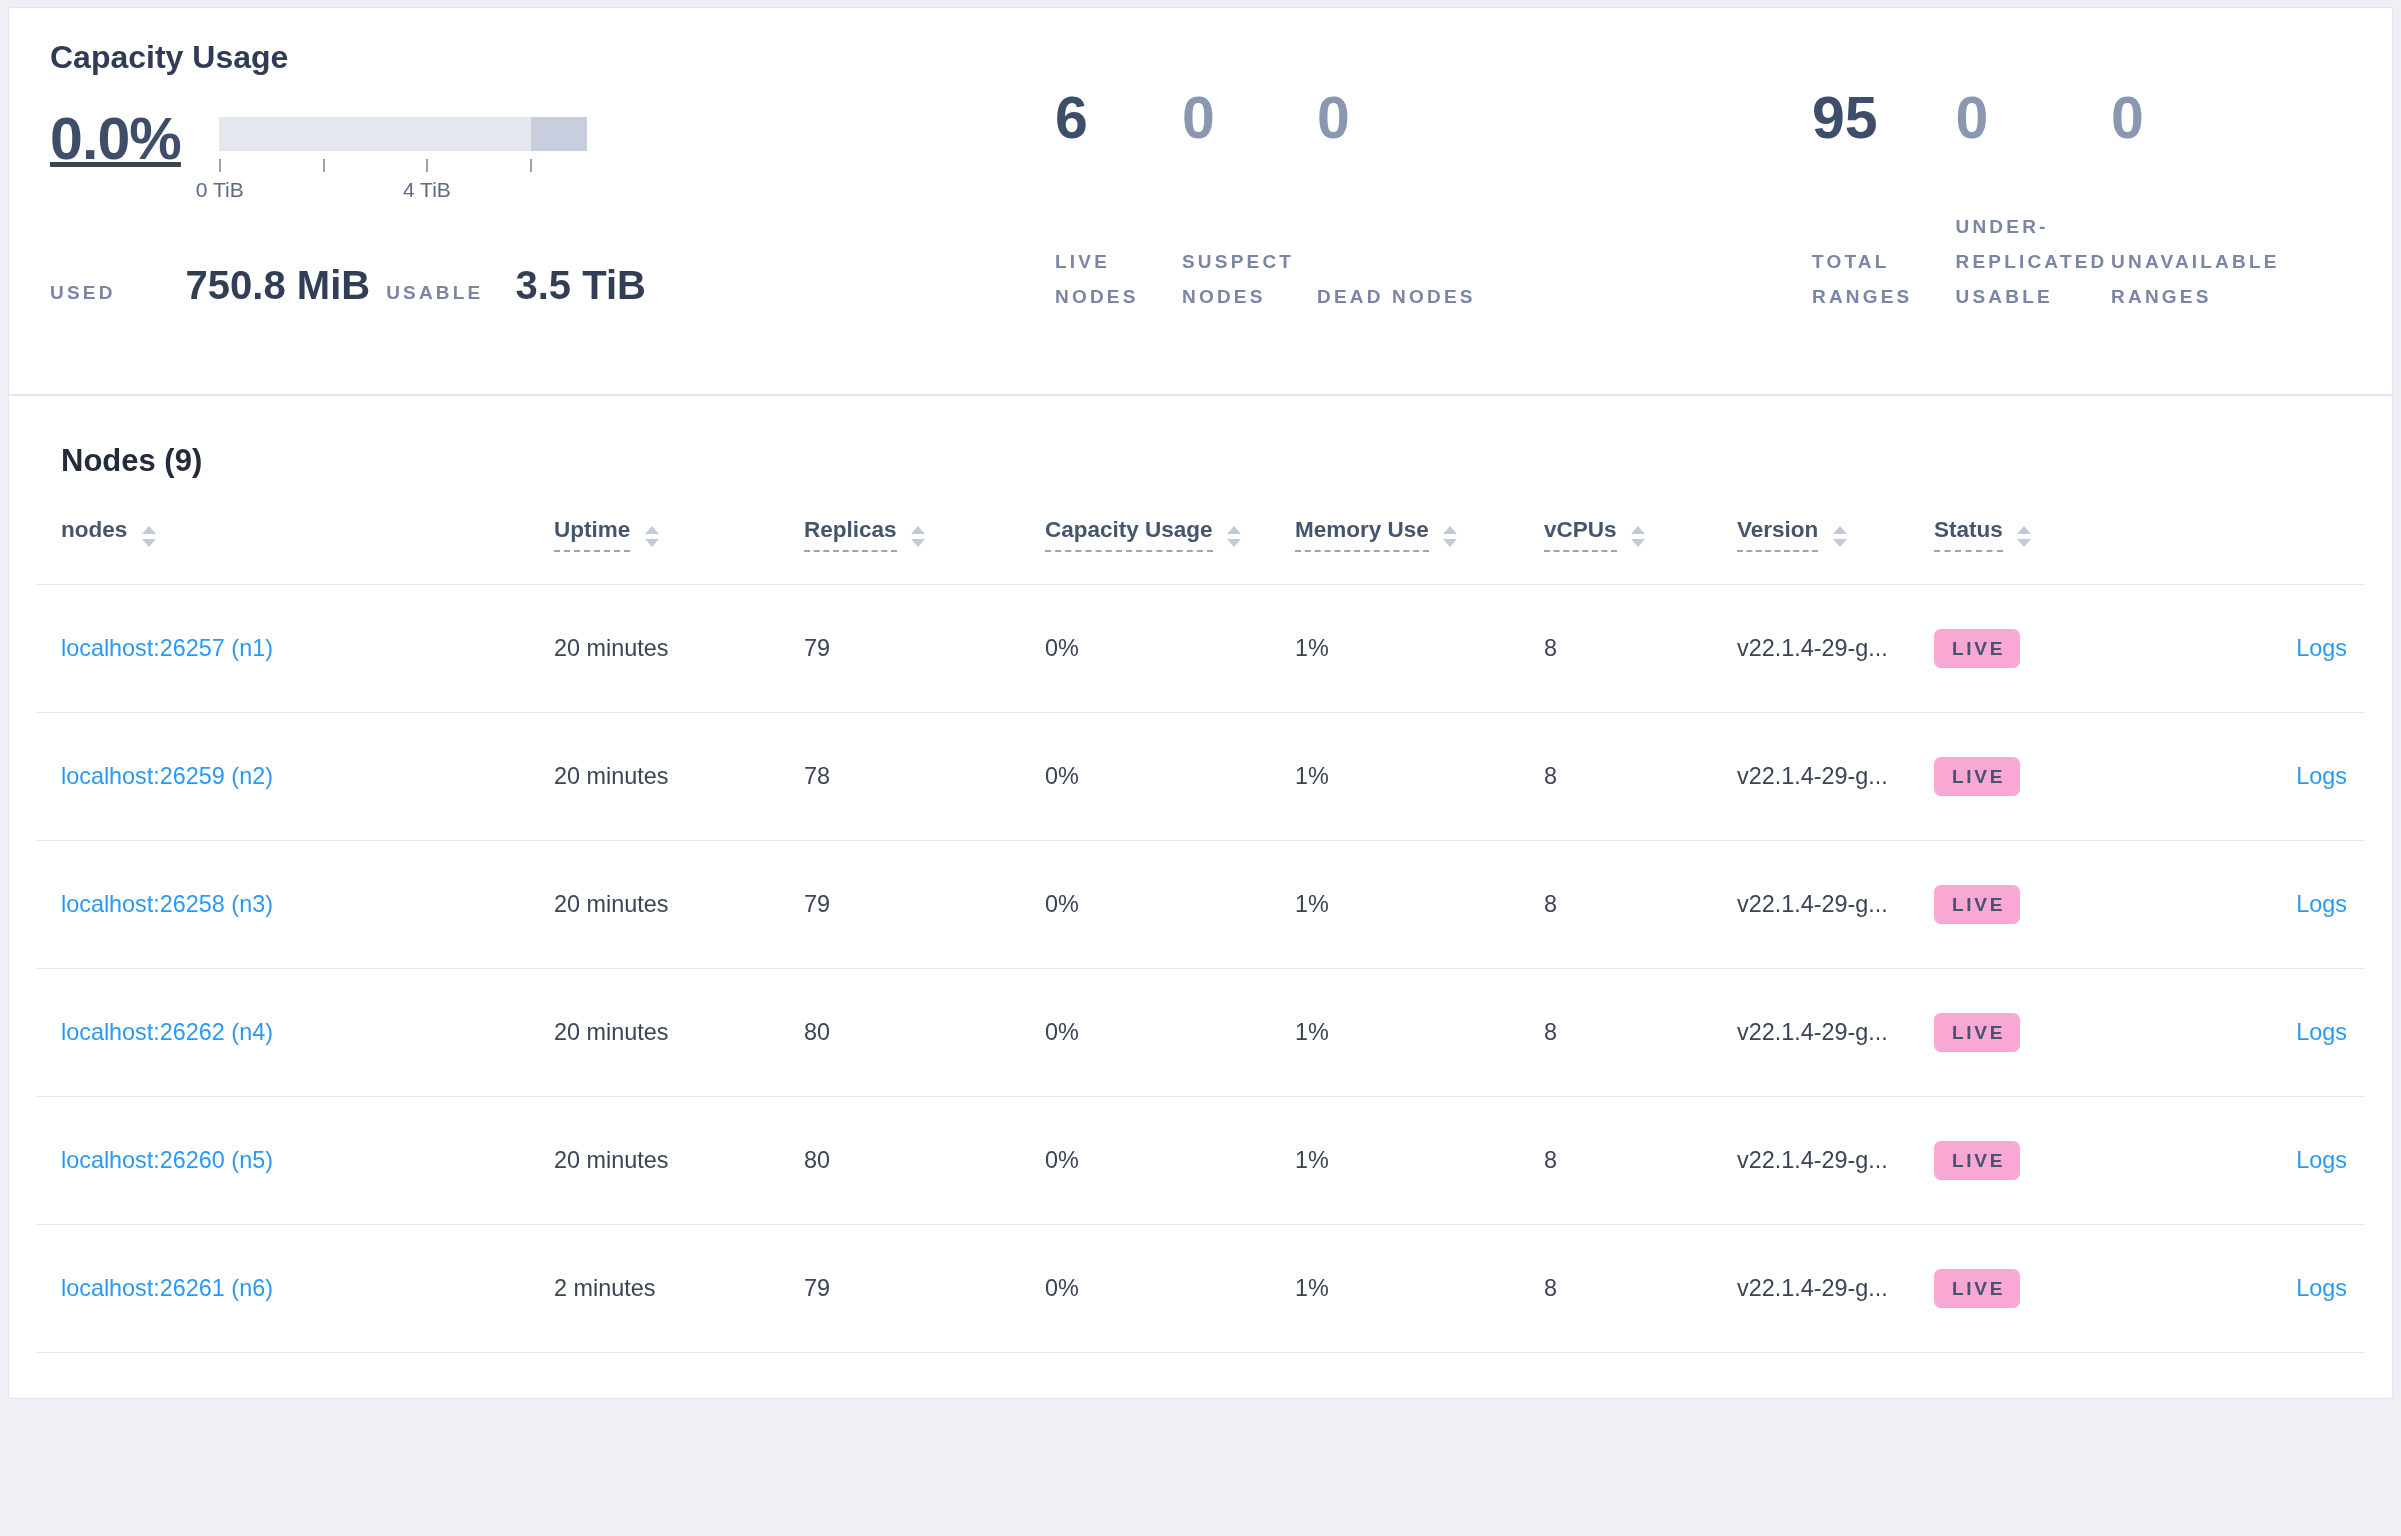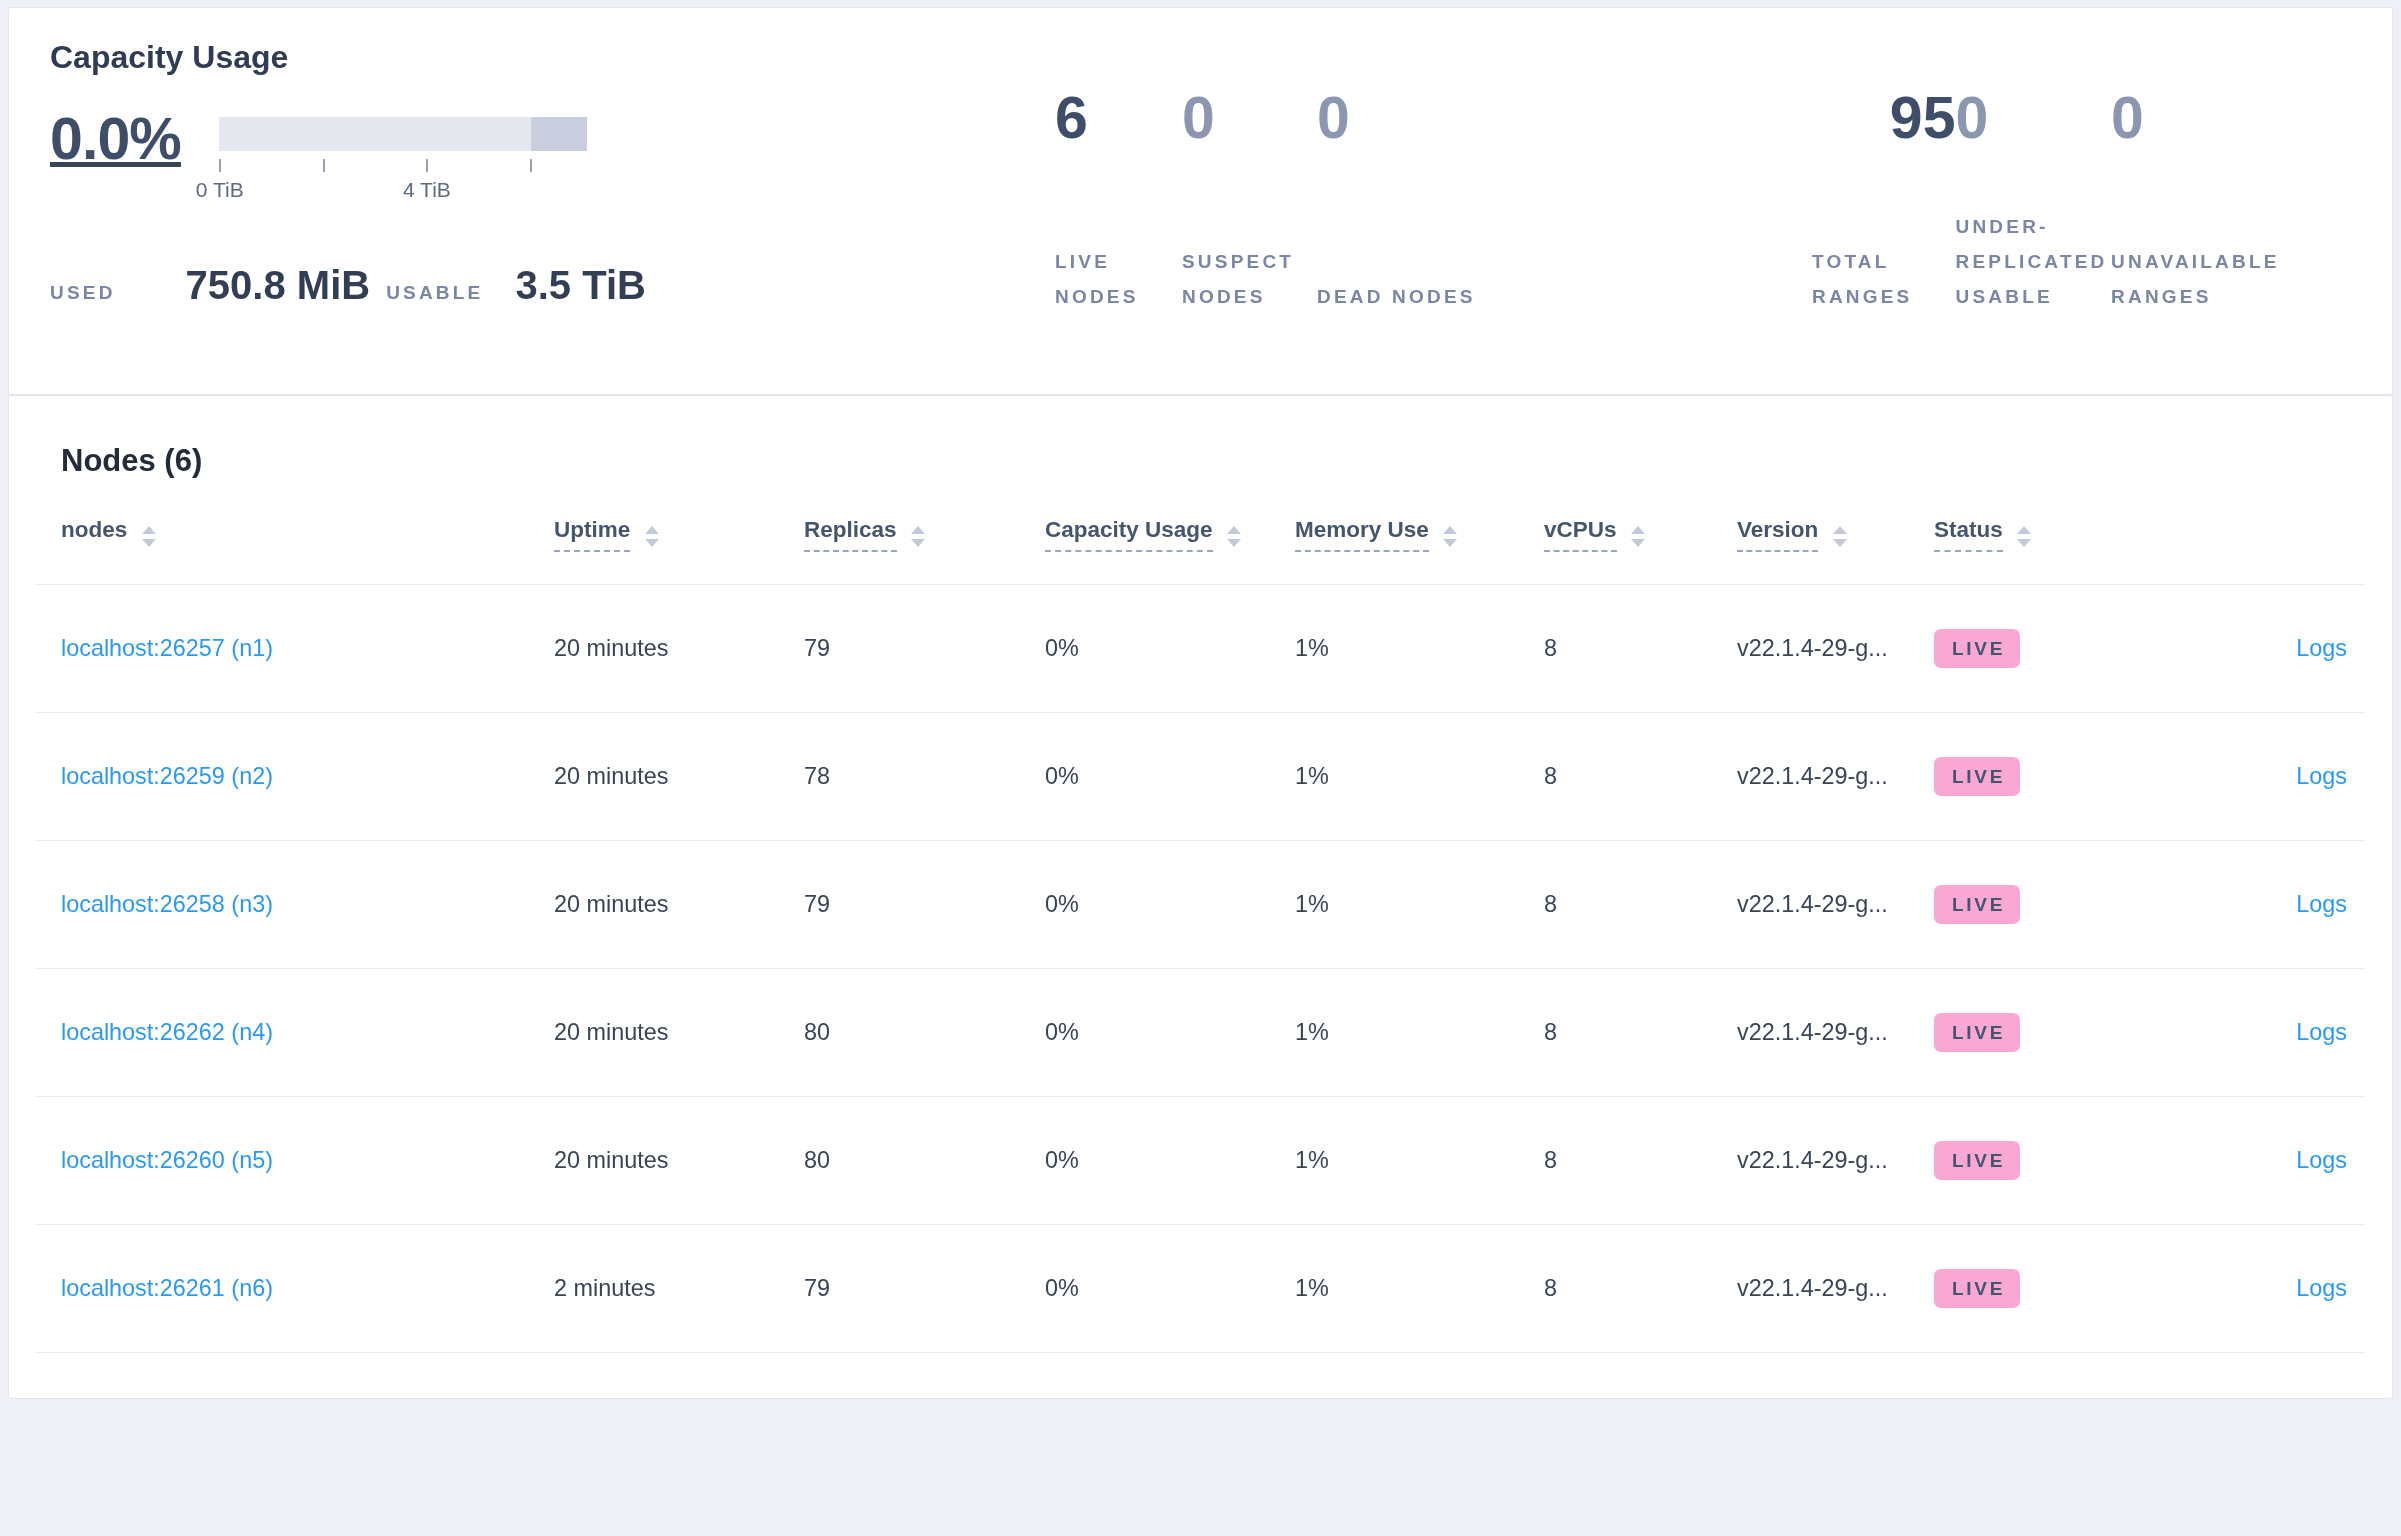--- a/index.html
+++ b/index.html
@@ -45,21 +45,21 @@
 
   .sec-nodes { width:757px; }
   .sec-repl { flex:1; }
   .stats-row { display:flex; margin-top:50px; height:225px; }
   .stat { display:flex; flex-direction:column; }
   .stat-value { font-size:59px; font-weight:600; line-height:1; color:#8b96b0; }
   .stat.primary .stat-value { color:#3f4e68; }
   .stat-label { margin-top:auto; font-size:19px; letter-spacing:3.2px; color:#7a86a3; font-weight:600; line-height:1.85; }
   .sec-nodes .stat:nth-child(1){ width:127px; }
   .sec-nodes .stat:nth-child(2){ width:135px; }
-  .sec-repl .stat:nth-child(1){ width:166px;align-items:flex-end; }
+  .sec-repl .stat:nth-child(1){ width:166px; }
   .sec-repl .stat:nth-child(2){ width:180px; }
 
   
   .nodelist-bar {
     margin-top:43px;
     height:83px;
     display:flex;
     align-items:center;
     padding-left:50px;
     border-bottom:none;
@@ -181,21 +181,21 @@
           <div class="stat-value">0</div>
           <div class="stat-label">UNAVAILABLE RANGES</div>
         </div>
       </div>
     </div>
 
   </div>
 
 
   <div class="card table-card">
-    <div class="table-title">Nodes (6)</div>
+    <div class="table-title">Nodes (9)</div>
 
     <div class="trow thead">
       <div class="th">
         <span class="hlabel">nodes</span><span class="sort">
             <i class="up"></i>
             <i class="dn"></i>
           </span>
       </div>
       <div class="th">
         <span class="hlabel u">Uptime</span><span class="sort">

